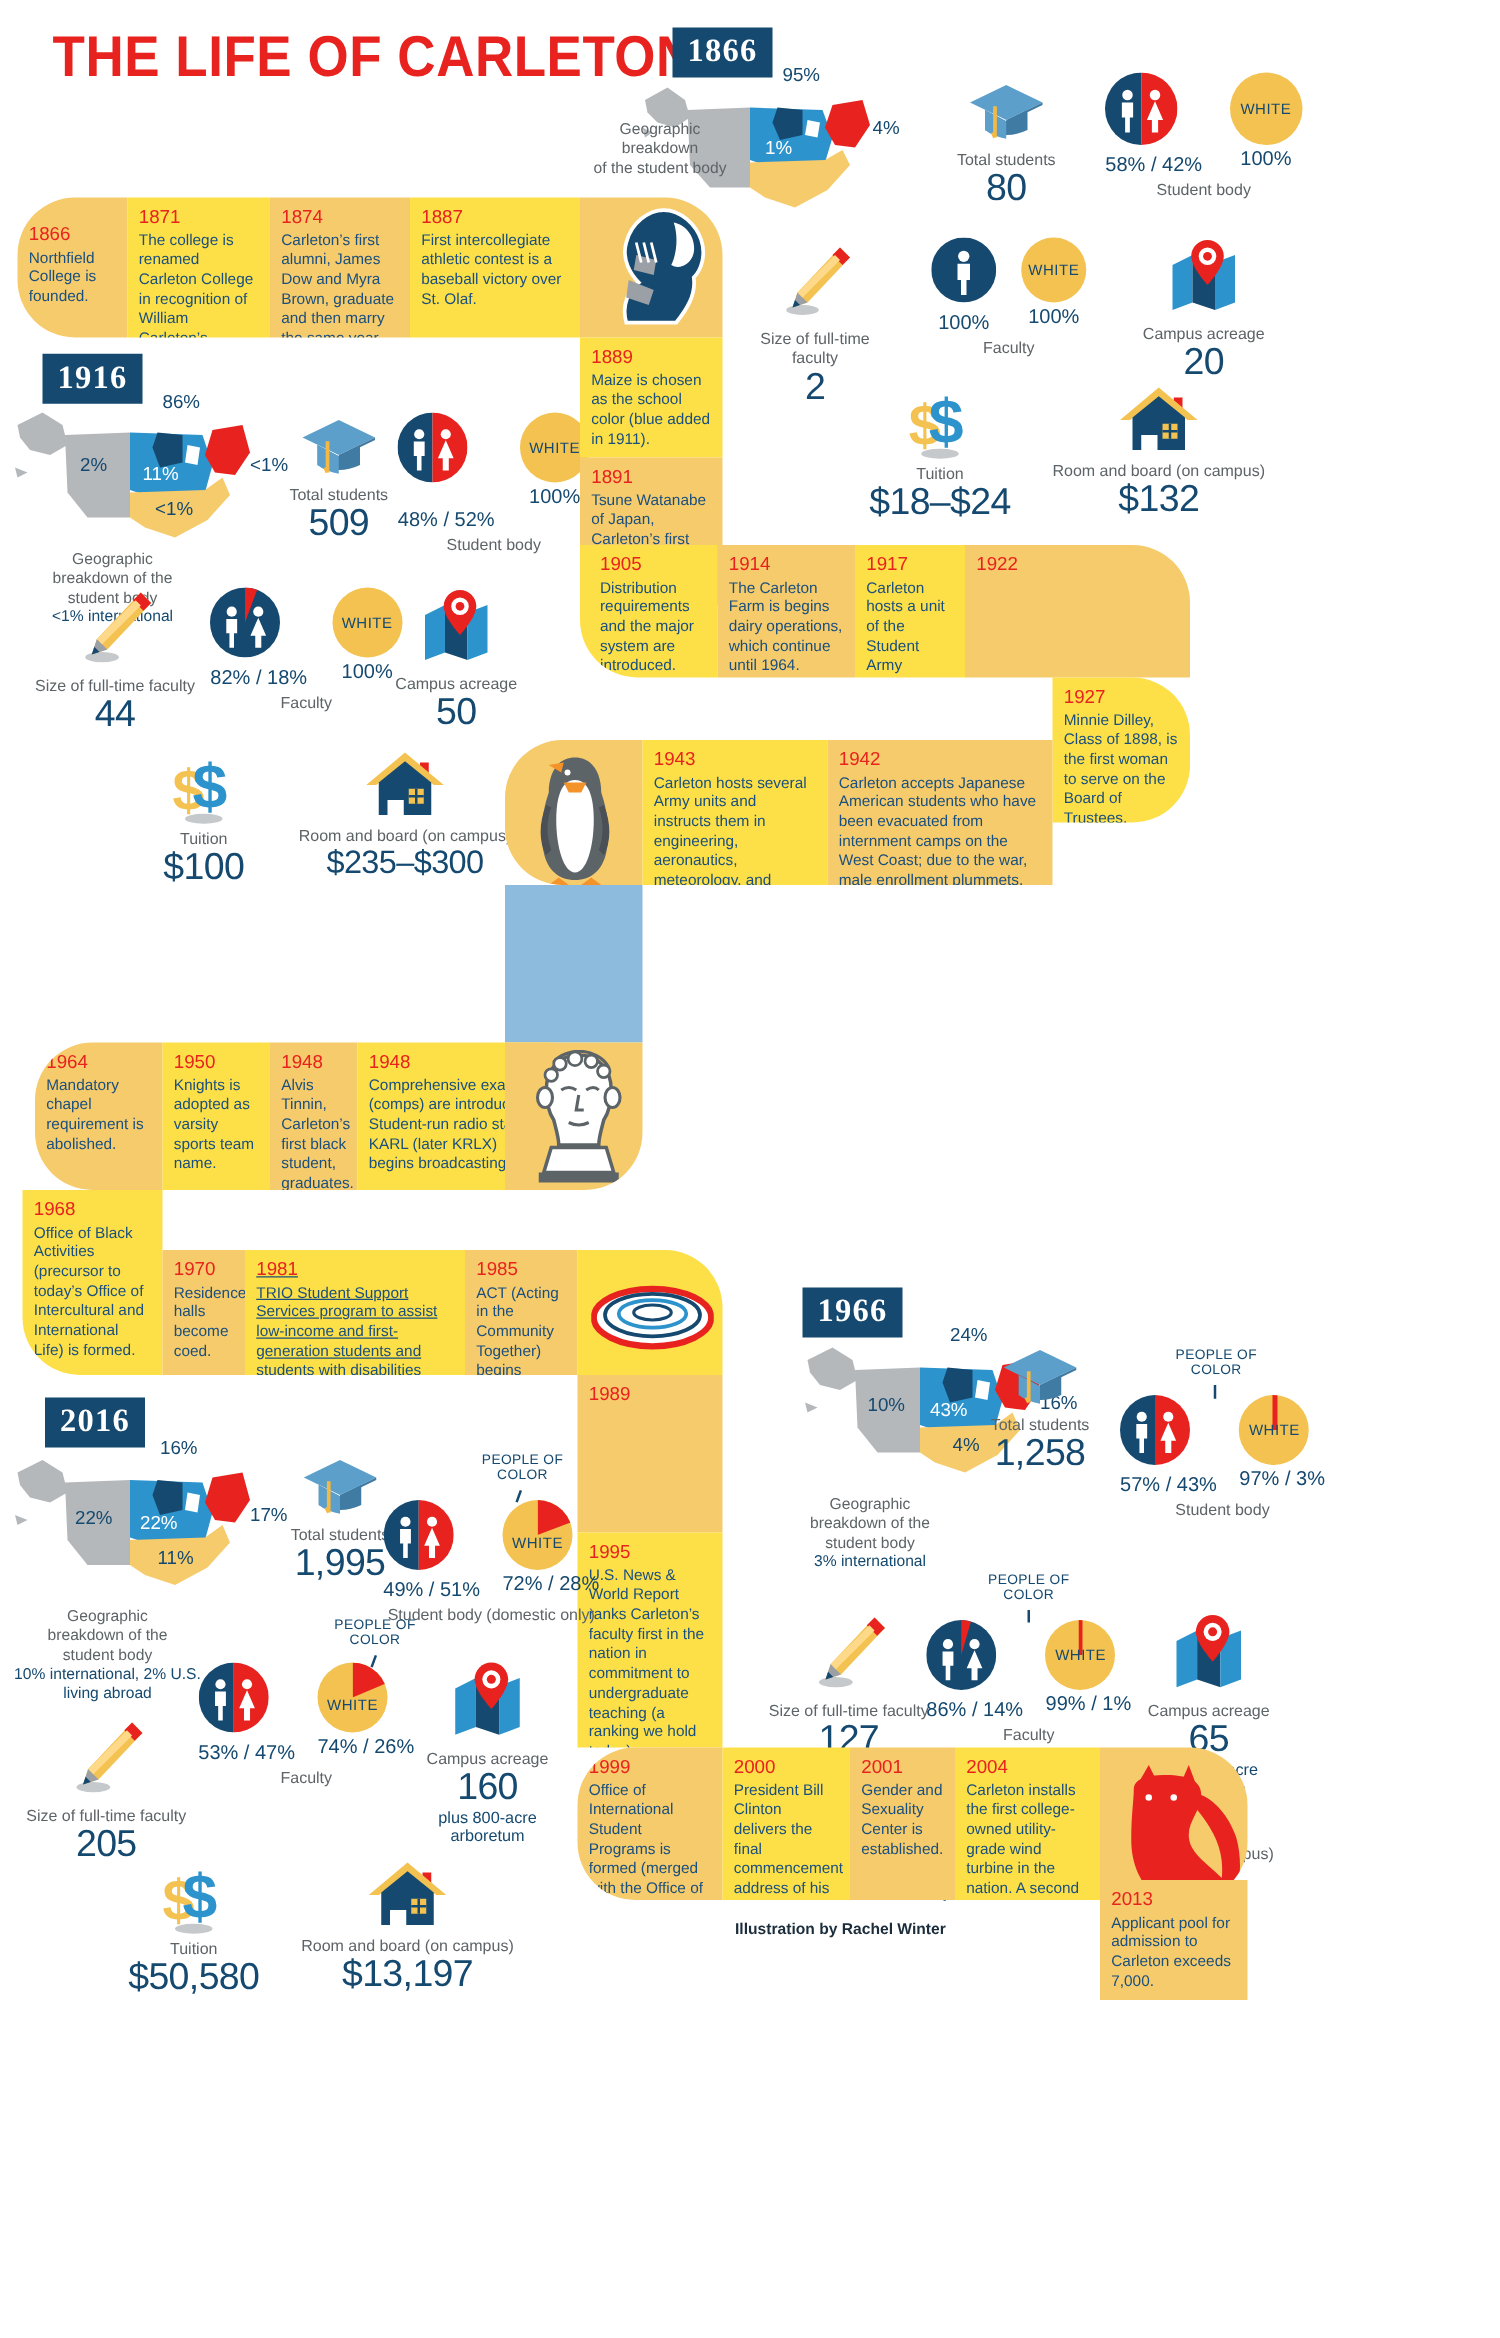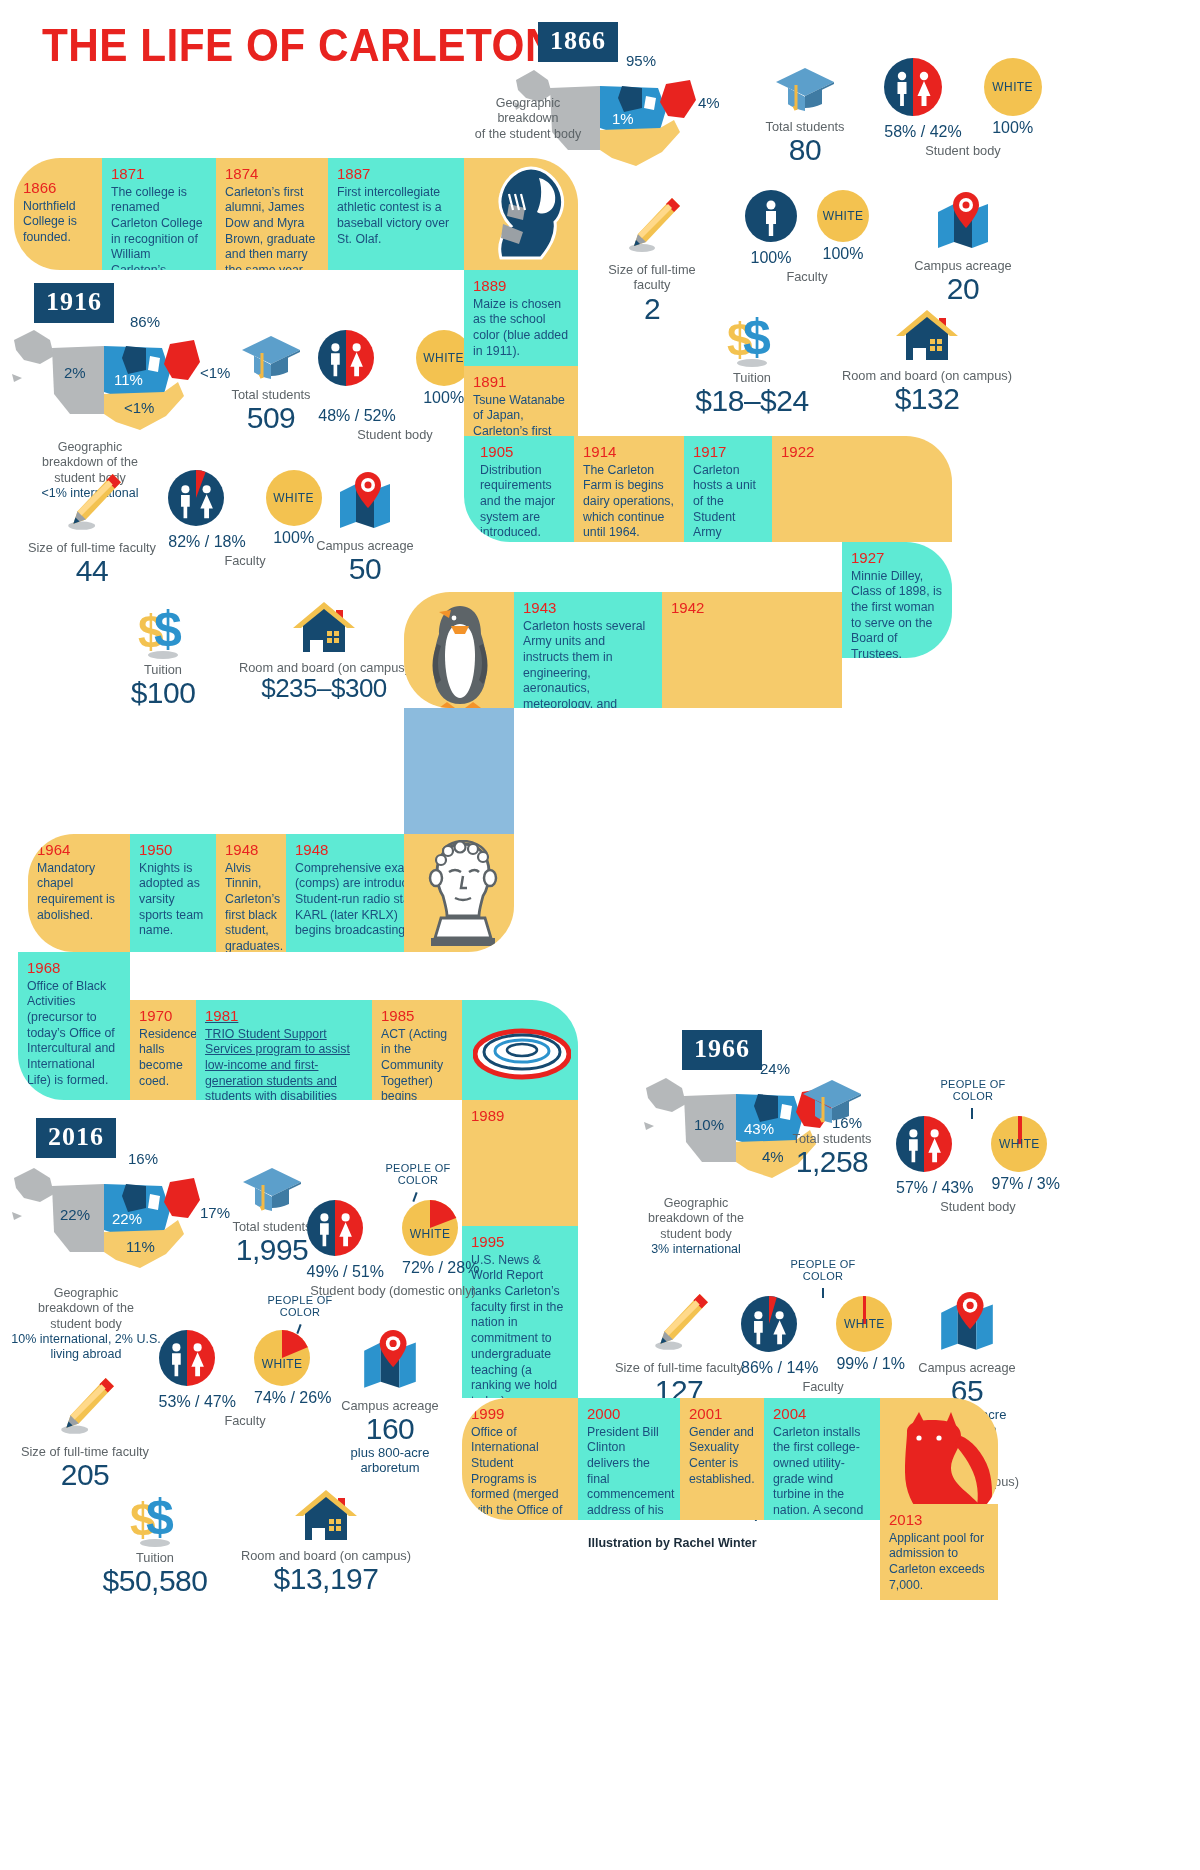--- a/index.html
+++ b/index.html
@@ -58,21 +58,21 @@
   }
   .tl-cell {
     position: absolute;
     padding: 8px 9px;
     font-size: 12.3px;
     line-height: 1.28;
     color: #1b4f7e;
     overflow: hidden;
   }
   .tl-cell.yellow { background: #f6cb6b; }
-  .tl-cell.blue   { background: #5eead4; }
+  .tl-cell.blue   { background: #fde047; }
   .tl-cell .yr {
     display: block;
     color: #e8231f;
     font-size: 15px;
     font-weight: normal;
     line-height: 1.1;
     margin-bottom: 2px;
   }
   .tl-cell .bd { display: block; }
   .rt-l  { border-top-left-radius: 46px; }
@@ -503,20 +503,21 @@
     <path d="M26 100 L18 106 L34 106 Z" fill="#f3932a"></path>
     <path d="M52 100 L60 106 L44 106 Z" fill="#f3932a"></path>
   </svg>
 </div>
 <div class="tl-cell blue" style="left:514px; top:592px; width:148px; height:116px;">
   <span class="yr">1943</span>
   <span class="bd">Carleton hosts several Army units and instructs them in engineering, aeronautics, meteorology, and languages.</span>
 </div>
 <div class="tl-cell yellow" style="left:662px; top:592px; width:180px; height:116px;">
   <span class="yr">1942</span>
+  <span class="bd">Carleton accepts Japanese American students who have been evacuated from internment camps on the West Coast; due to the war, male enrollment plummets.</span>
 </div>
 
 <div class="abs" style="left:404px; top:708px; width:110px; height:126px; background:#8cbbdd;"></div>
 <div class="abs" style="left:404px; top:708px; width:110px; height:0px;"></div>
 
 <div class="tl-cell yellow rt-l rb-l" style="left:28px; top:834px; width:102px; height:118px;">
   <span class="yr">1964</span>
   <span class="bd">Mandatory chapel requirement is abolished.</span>
 </div>
 <div class="tl-cell blue" style="left:130px; top:834px; width:86px; height:118px;">
@@ -569,21 +570,21 @@
 </div>
 <div class="tl-cell blue rt-r" style="left:462px; top:1000px; width:116px; height:100px;">
   <svg width="98" height="56" viewBox="0 0 98 56" style="margin-top:18px;margin-left:2px;">
     <ellipse cx="49" cy="28" rx="47" ry="23" fill="#ffffff" stroke="#e8231f" stroke-width="5"></ellipse>
     <ellipse cx="49" cy="26" rx="38" ry="17" fill="#ffffff" stroke="#15496f" stroke-width="3"></ellipse>
     <ellipse cx="49" cy="25" rx="27" ry="11" fill="#ffffff" stroke="#2c93cd" stroke-width="3"></ellipse>
     <ellipse cx="49" cy="24" rx="15" ry="6" fill="#ffffff" stroke="#15496f" stroke-width="2.5"></ellipse>
   </svg>
 </div>
 
-<div class="abs" style="left:682px; top:1030px;text-align:right;">
+<div class="abs" style="left:642px; top:1030px;text-align:right;">
   <span class="year-badge">1966</span>
 </div>
 
 <div class="abs" style="left:640px; top:1068px; width:240px; height:122px;">
   <svg viewBox="0 0 240 122" width="240" height="122">
     <path d="M6 20 L26 10 L42 20 L46 36 L32 44 L16 40 L8 30 Z" fill="#b5b8ba"></path>
     <path d="M4 54 L14 58 L6 62 Z" fill="#b5b8ba"></path>
     <path d="M44 28 L96 26 L96 94 L62 94 L46 74 Z" fill="#b5b8ba"></path>
     <path d="M96 26 L154 28 L162 52 L156 74 L108 76 L96 72 Z" fill="#2c93cd"></path>
     <path d="M118 26 L138 28 L138 50 L120 54 L114 38 Z" fill="#15496f"></path>

